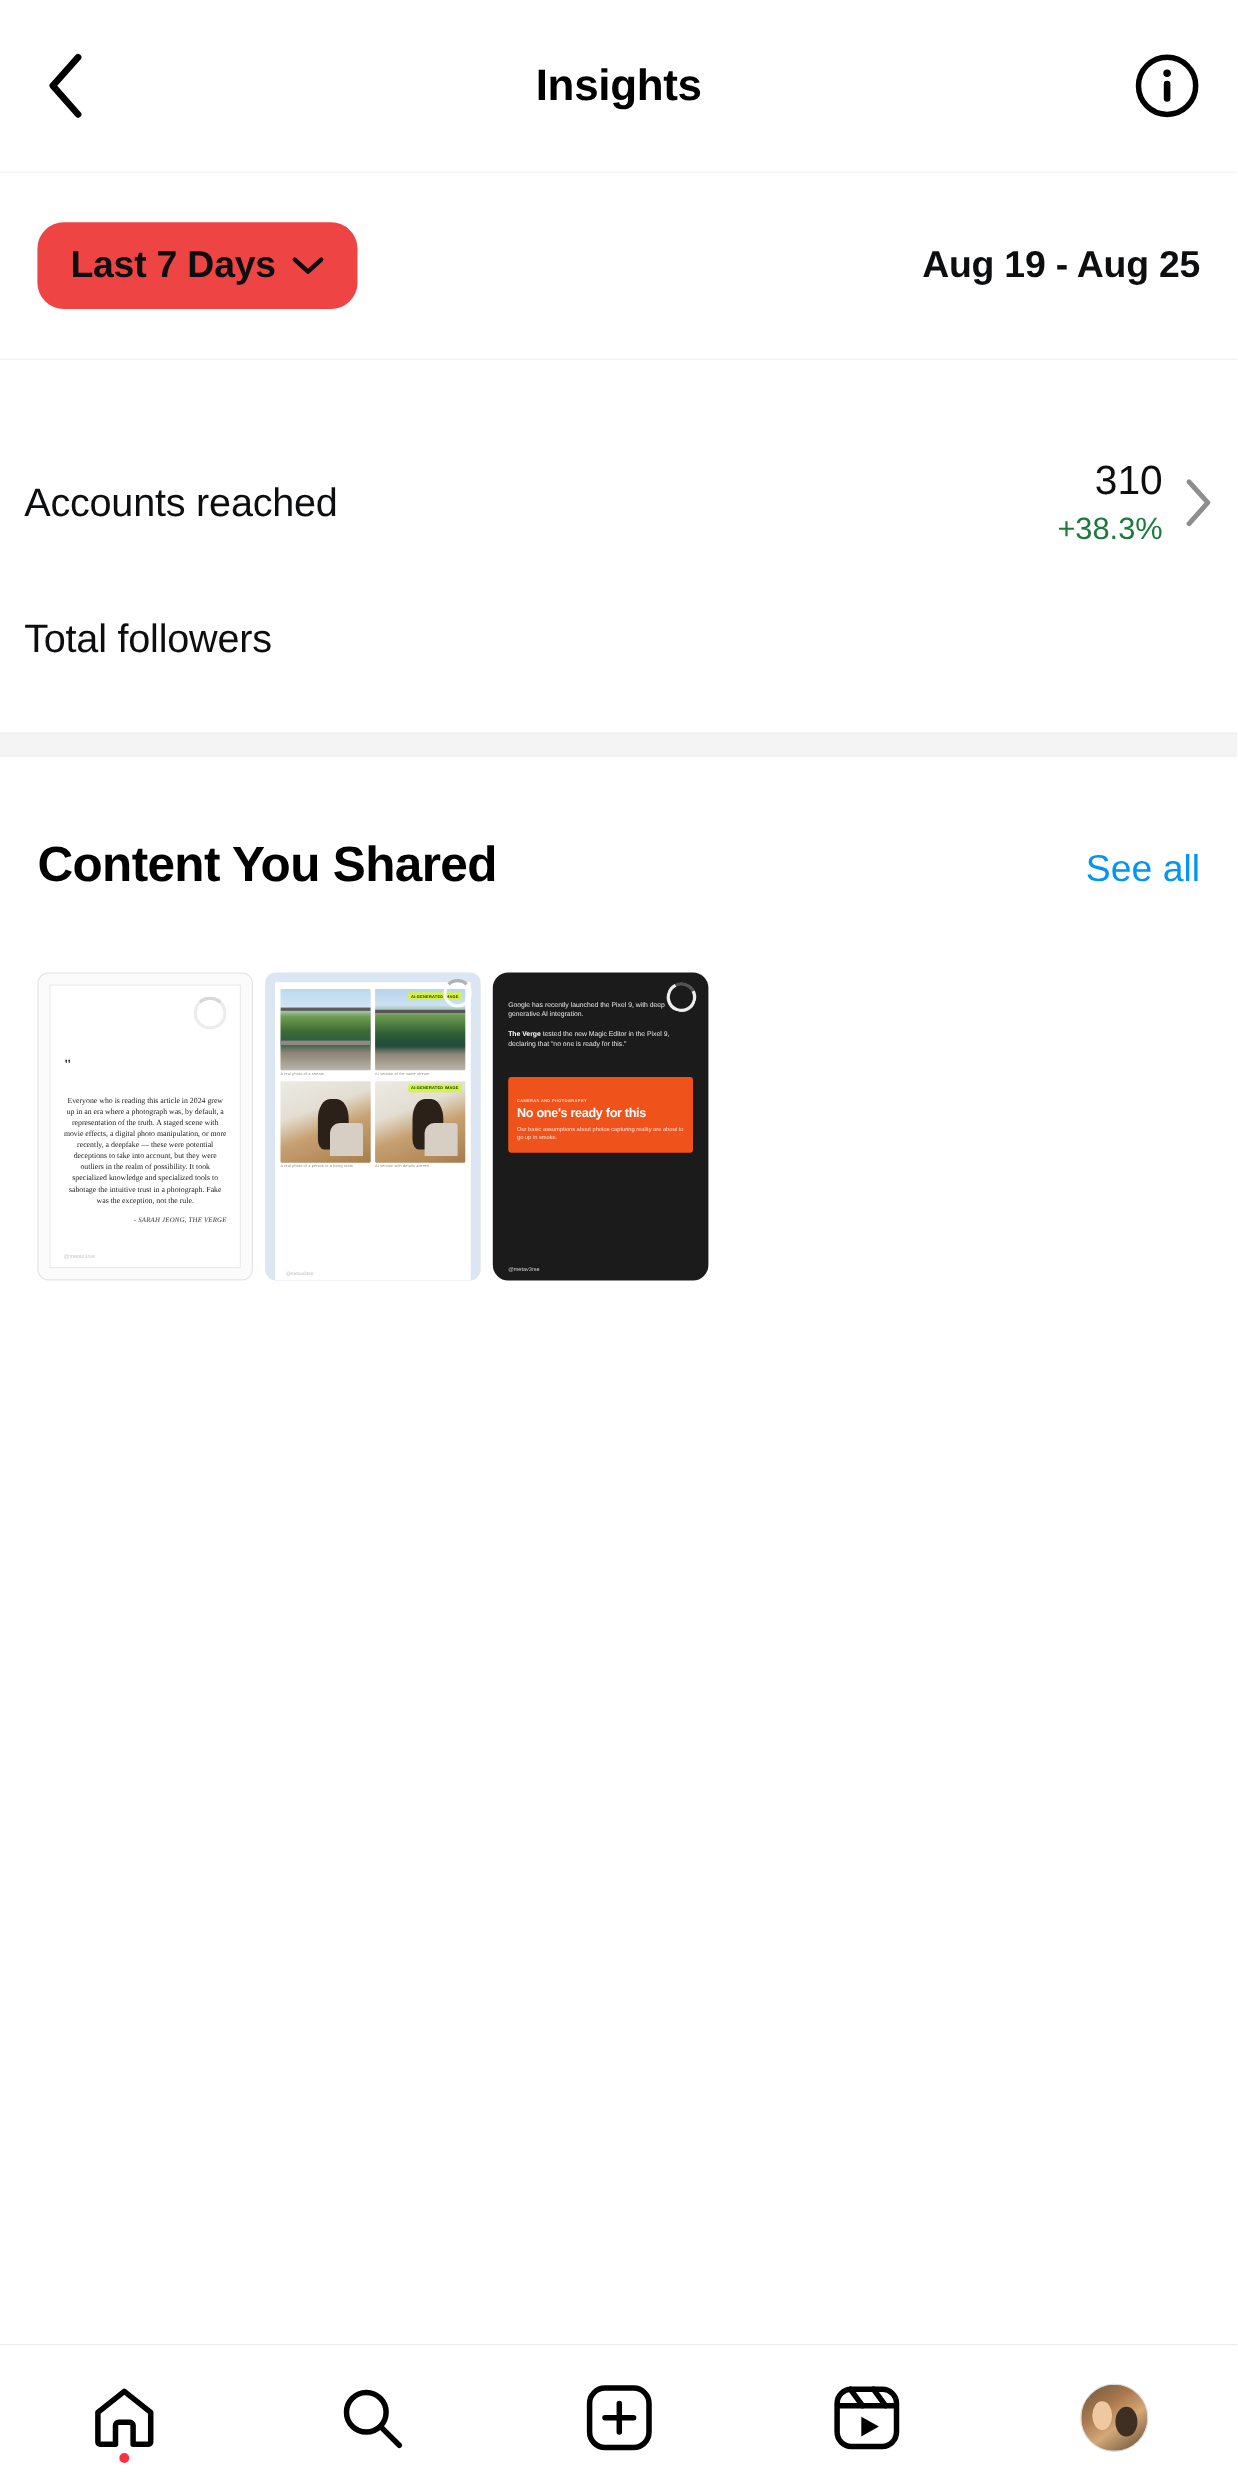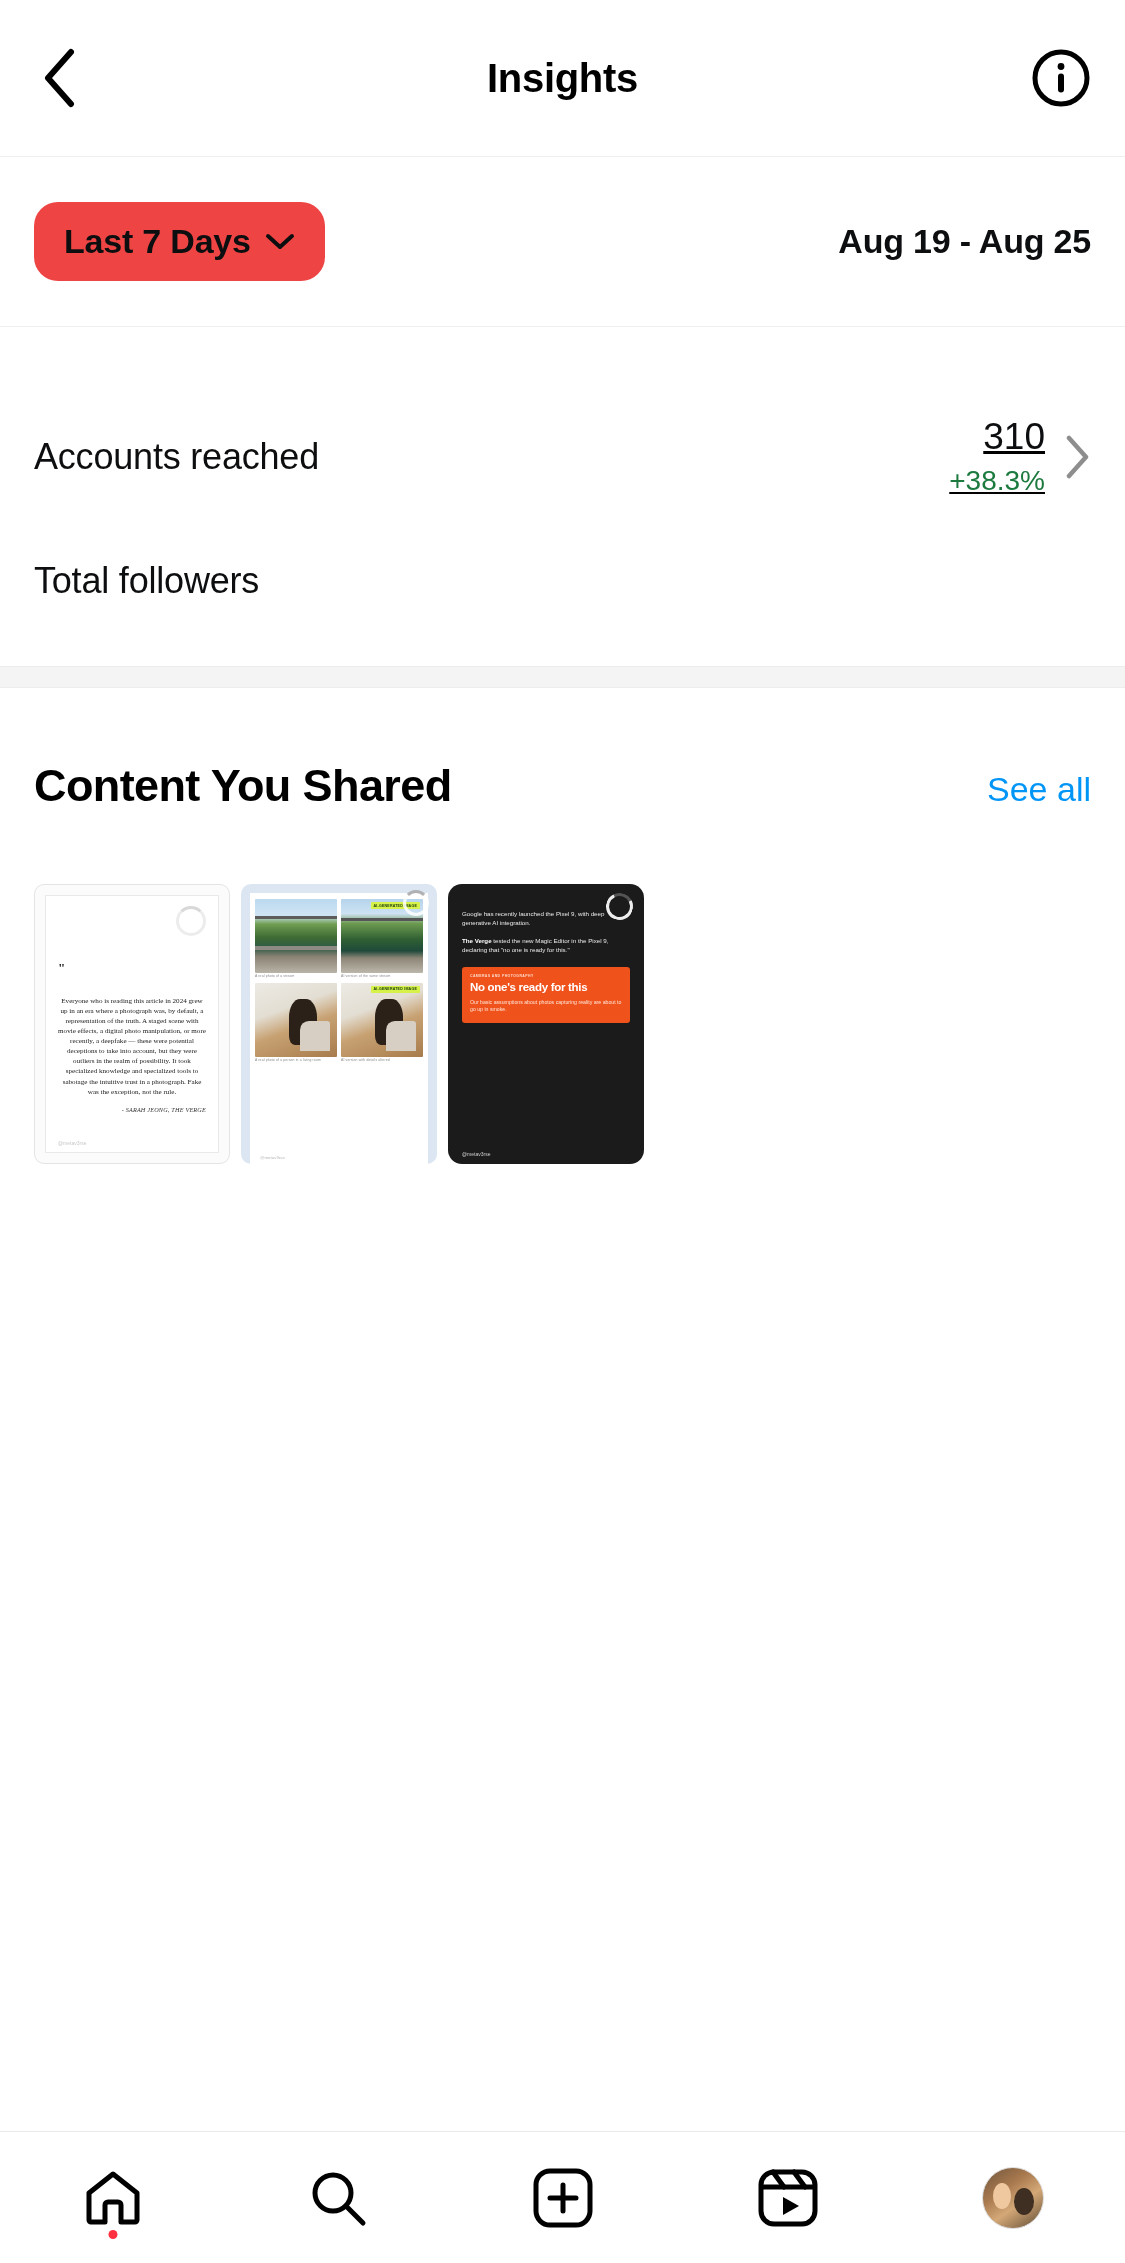--- a/index.html
+++ b/index.html
@@ -48,27 +48,27 @@
     text-align: center; font-size: 58px; font-weight: 700;
     color: #000; letter-spacing: -1px; line-height: 1.1;
   }
   .overview-sub {
     margin-top: 50px; text-align: center;
     font-size: 33px; line-height: 1.34; color: #737373; font-weight: 400;
   }
   .overview-sub .pos { color: #1c7a3f; font-weight: 500; }
 
   
-  .metrics { margin-top: 62px; padding: 0 34px; }
+  .metrics { margin-top: 62px; padding: 0 22px; }
   .metric-row {
     display: flex; align-items: center; justify-content: space-between;
     padding: 26px 0 26px; cursor: pointer; min-height: 111px;
   }
   .metric-label { font-size: 36px; color: #0d0e10; font-weight: 400; letter-spacing: -0.2px; }
-  .metric-right { display: flex; align-items: center; gap: 20px; text-decoration: underline; }
+  .metric-right { display: flex; align-items: center; gap: 20px; }
   .metric-values { text-align: right; }
   .metric-value { font-size: 37px; color: #0d0e10; font-weight: 400; line-height: 1.18; }
   .metric-delta { font-size: 28px; line-height: 1.3; margin-top: 4px; }
   .metric-delta.up { color: #1c7a3f; }
   .metric-delta.down { color: #8e8e8e; }
   .chev { width: 26px; height: 44px; flex: 0 0 26px; }
 
   
   .section-gap { height: 22px; background: #f4f4f4; margin-top: 30px;
                  border-top: 1px solid #ededed; border-bottom: 1px solid #ededed; }
@@ -154,21 +154,21 @@
   .t3-inner { width: 100%; height: 100%; position: relative; padding: 26px 14px 0; overflow: hidden; }
   .t3-ring {
     position: absolute; right: 11px; top: 9px; width: 27px; height: 27px;
     border-radius: 50%; border: 3px solid rgba(255,255,255,.92); border-top-color: rgba(255,255,255,.25);
     transform: rotate(18deg);
   }
   .t3-p { font-size: 6.2px; line-height: 1.45; color: #e9e9e9; }
   .t3-p b { color: #fff; }
   .t3-p + .t3-p { margin-top: 9px; }
   .t3-card {
-    margin-top: 12px; background: #f0521c; border-radius: 3px; padding: 7px 8px 9px;
+    margin-top: 24px; background: #f0521c; border-radius: 3px; padding: 20px 8px 9px;
   }
   .t3-kicker { font-size: 3.5px; font-weight: 700; color: #ffd9c7; letter-spacing: .4px; }
   .t3-head { font-size: 11.5px; line-height: 1.08; font-weight: 700; color: #fff; margin-top: 3px; letter-spacing: -.3px; }
   .t3-sub { font-size: 5.2px; line-height: 1.36; color: #ffe4d6; margin-top: 6px; }
   .t3-handle { position: absolute; left: 14px; bottom: 7px; font-size: 5px; color: #cfcfcf; }
 
   
   .tabbar {
     position: absolute; left: 0; right: 0; bottom: 0; height: 132px;
     display: flex; align-items: center; justify-content: space-around;

